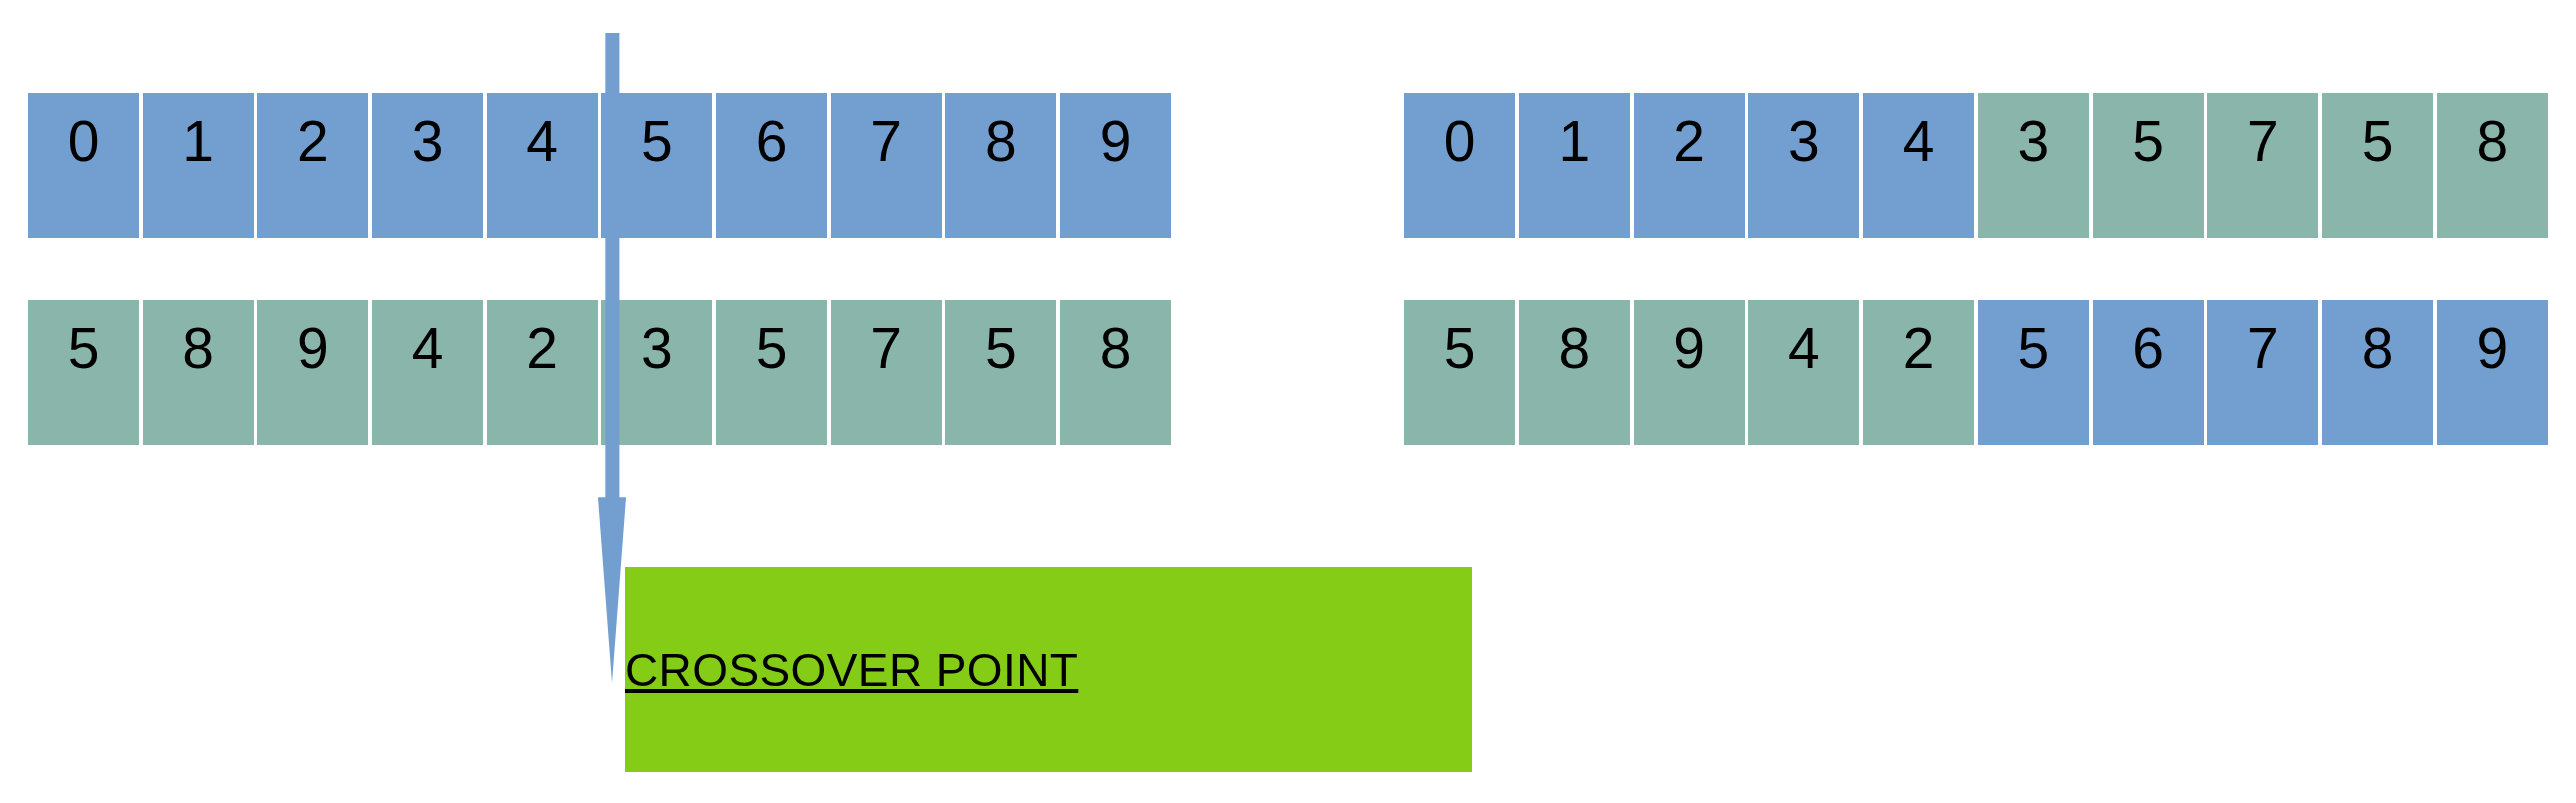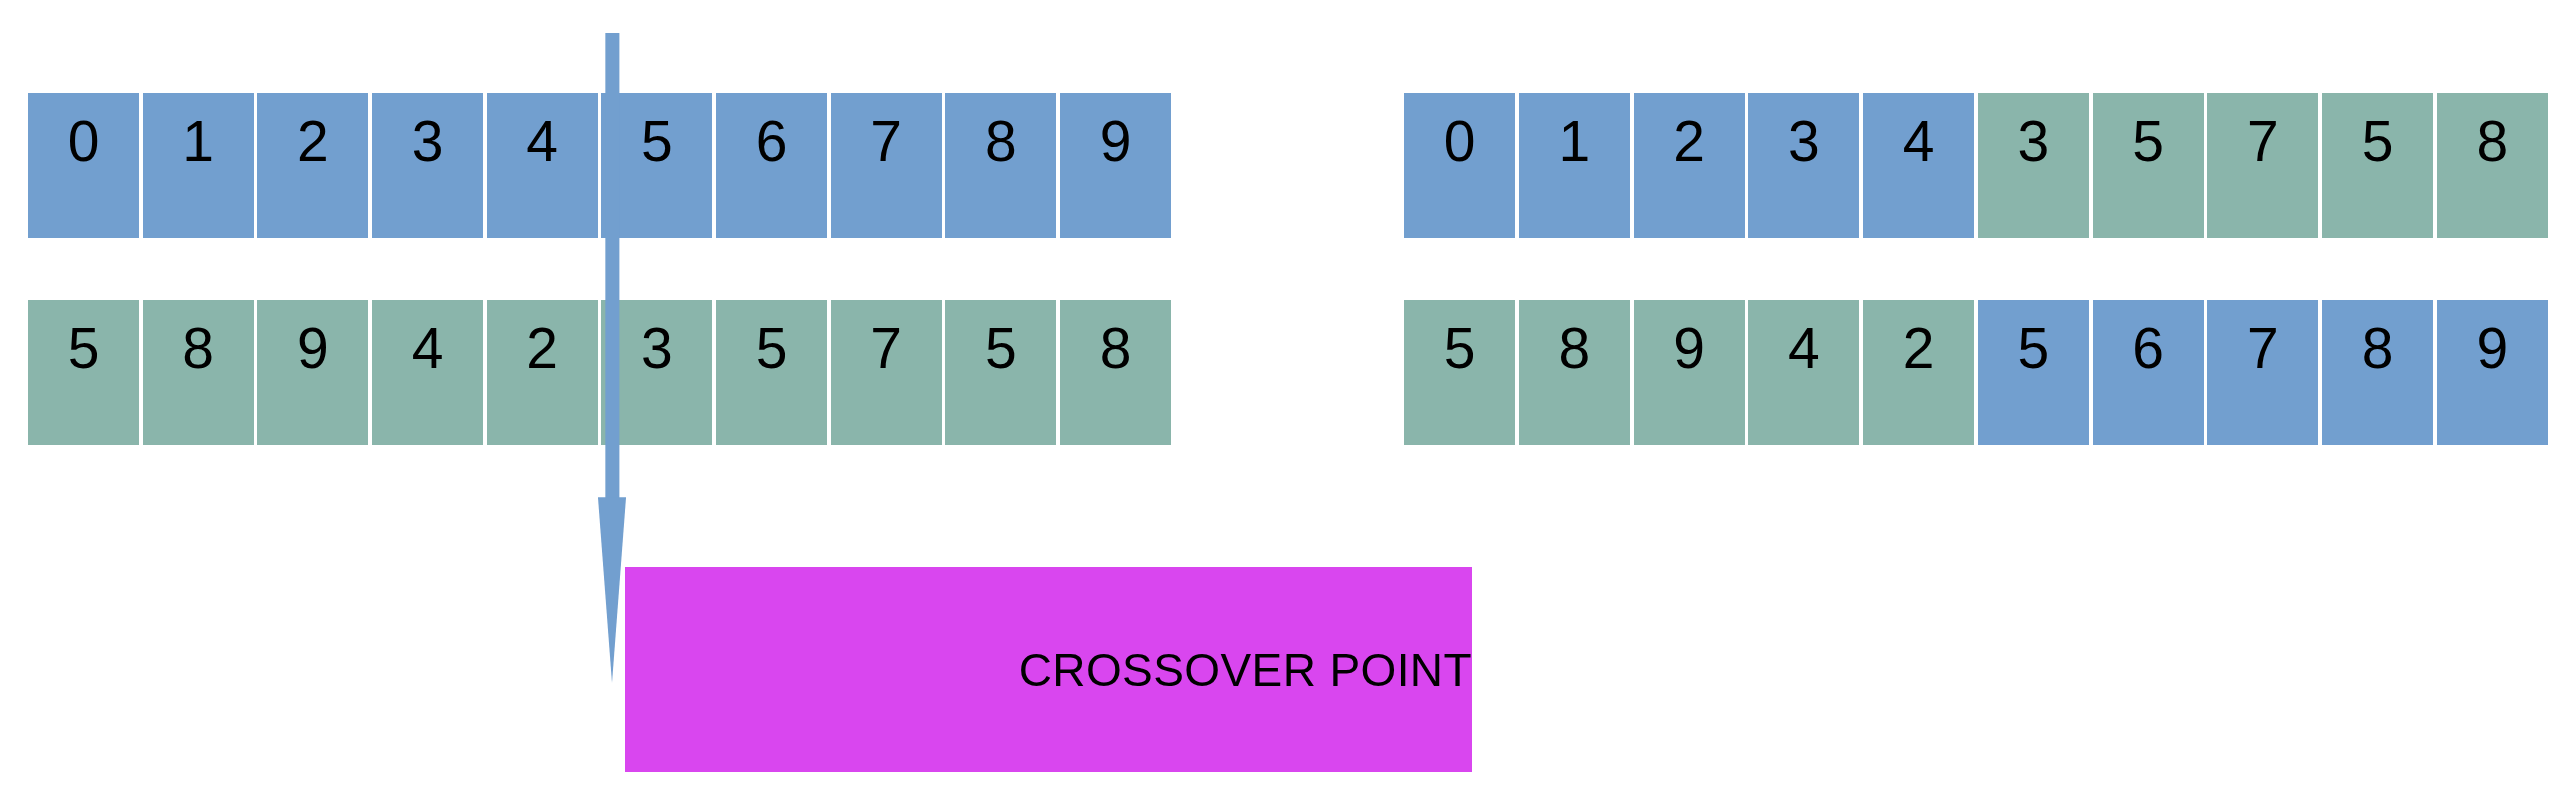--- a/index.html
+++ b/index.html
@@ -53,25 +53,26 @@
     pointer-events: none;
   }
 
   
   #crossover-box {
     position: absolute;
     left: 625px;
     top: 567px;
     width: 847px;
     height: 205px;
-    background: #d946ef;
+    background: #84cc16;
     display: flex;
     align-items: center;
-    justify-content: flex-end;
+    justify-content: flex-start;
     box-sizing: border-box;
+    text-decoration: underline;
   }
   #crossover-box .label {
     font-size: 46px;
     color: #000000;
     letter-spacing: 0.4px;
     font-family: "Liberation Sans", sans-serif;
   }
 </style>
 </head>
 <body>

